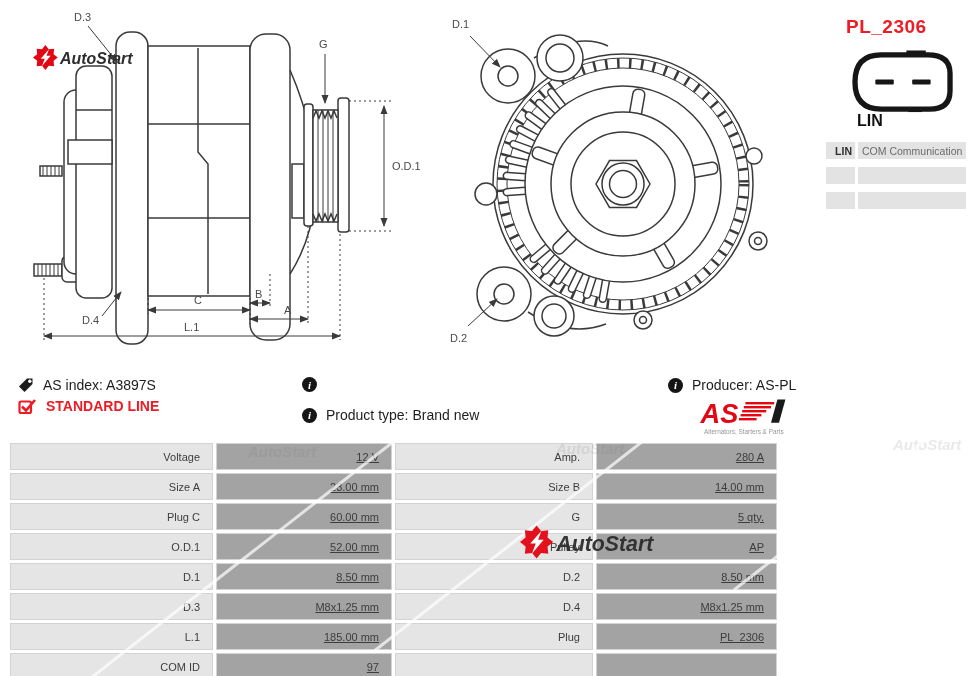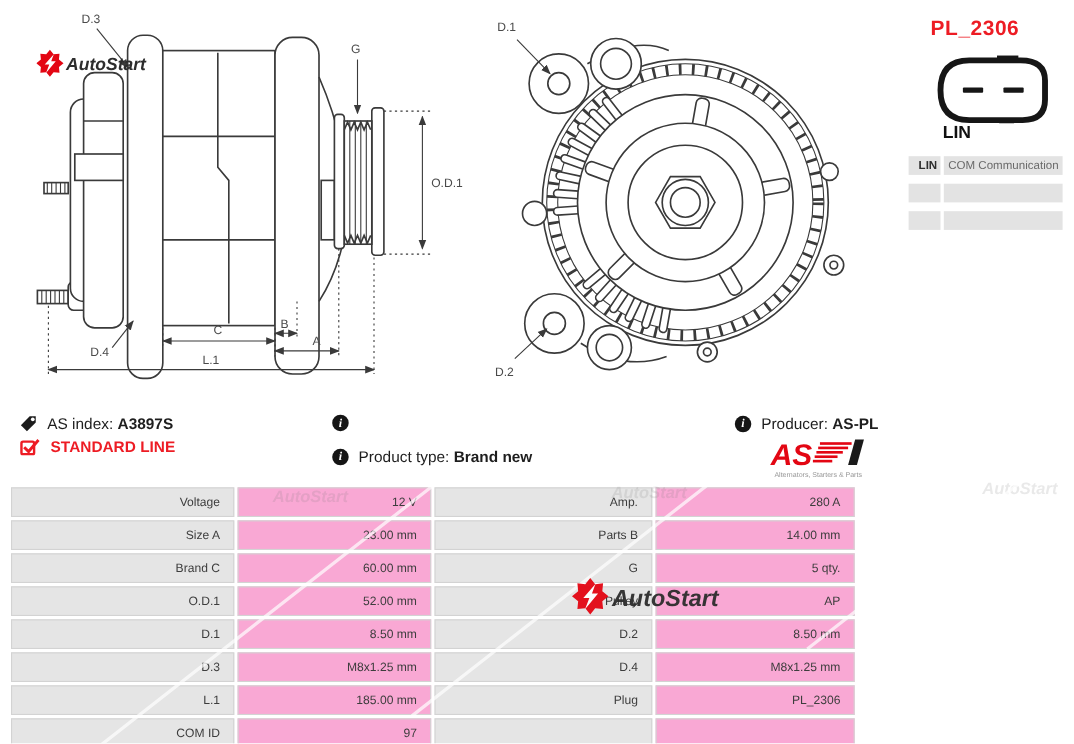--- a/index.html
+++ b/index.html
@@ -28,33 +28,33 @@
   .wm { position:absolute; z-index:4; }
   .wm-top-left { left:33px; top:44px; }
   .wm-table { left:520px; top:524px; opacity:.95; }
   .ghost { position:absolute; z-index:2; font-style:italic; font-weight:bold; font-size:15px;
            color:rgba(120,120,120,.16); white-space:nowrap; }
   .streak { position:absolute; z-index:3; height:3px; background:rgba(255,255,255,.7);
             transform:rotate(-38deg); pointer-events:none; }
 
   
   .inforow { position:absolute; display:flex; align-items:center; gap:9px; font-size:14px; color:#1e1e1e; }
-  .inforow .b { font-weight:bold; }
+  .inforow .b { font-weight:normal; }
   .red-bold { color:#ed1c24; font-weight:bold; }
   .info-icon { width:15px; height:15px; border-radius:50%; background:#151515; color:#fff;
                font-size:11px; font-weight:bold; font-style:italic; display:flex; align-items:center;
                justify-content:center; font-family:"Liberation Serif", serif; flex:0 0 auto; }
   .aspl-logo { position:absolute; left:699px; top:398px; }
 
   
   .spec-table { position:absolute; left:7px; top:440px; border-collapse:separate; border-spacing:3px; z-index:1; }
   .spec-table td { height:25px; font-size:11px; color:#3d3d3d; text-align:right;
                    padding:0 12px 0 4px; border:1px solid #d3d3d3; white-space:nowrap; }
   .spec-table td.lbl { background:#e5e5e5; }
-  .spec-table td.val { background:#f9a8d4; }
+  .spec-table td.val { background:#a3a3a3;text-decoration:underline; }
   .c1 { width:185px; } .c2 { width:158px; } .c3 { width:180px; } .c4 { width:163px; }
 </style>
 </head>
 <body>
 
 <div class="page">
 
   <svg class="drawing drw-side" width="412" height="348" viewBox="0 0 412 348">
     <defs>
       <marker id="sae" markerWidth="9" markerHeight="8" refX="8" refY="4" orient="auto">
@@ -351,25 +351,25 @@
     <tbody>
       <tr>
         <td class="lbl c1">Voltage</td>
         <td class="val c2">12 V</td>
         <td class="lbl c3">Amp.</td>
         <td class="val c4">280 A</td>
       </tr>
       <tr>
         <td class="lbl c1">Size A</td>
         <td class="val c2">23.00 mm</td>
-        <td class="lbl c3">Parts B</td>
+        <td class="lbl c3">Size B</td>
         <td class="val c4">14.00 mm</td>
       </tr>
       <tr>
-        <td class="lbl c1">Brand C</td>
+        <td class="lbl c1">Plug C</td>
         <td class="val c2">60.00 mm</td>
         <td class="lbl c3">G</td>
         <td class="val c4">5 qty.</td>
       </tr>
       <tr>
         <td class="lbl c1">O.D.1</td>
         <td class="val c2">52.00 mm</td>
         <td class="lbl c3">Pulley</td>
         <td class="val c4">AP</td>
       </tr>

